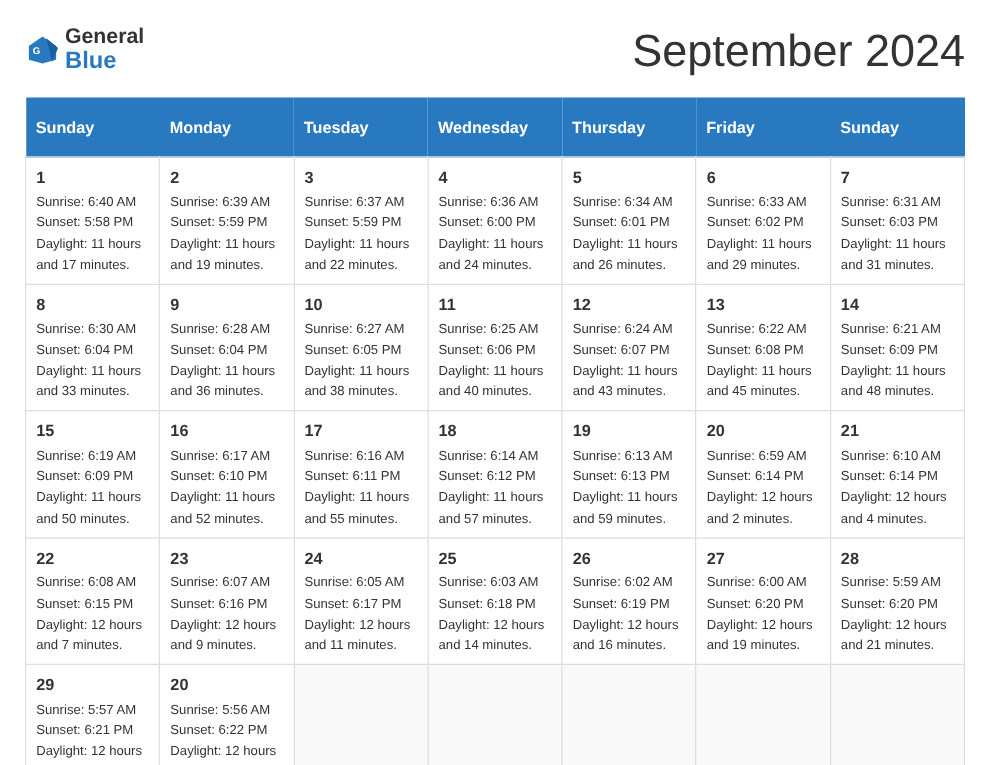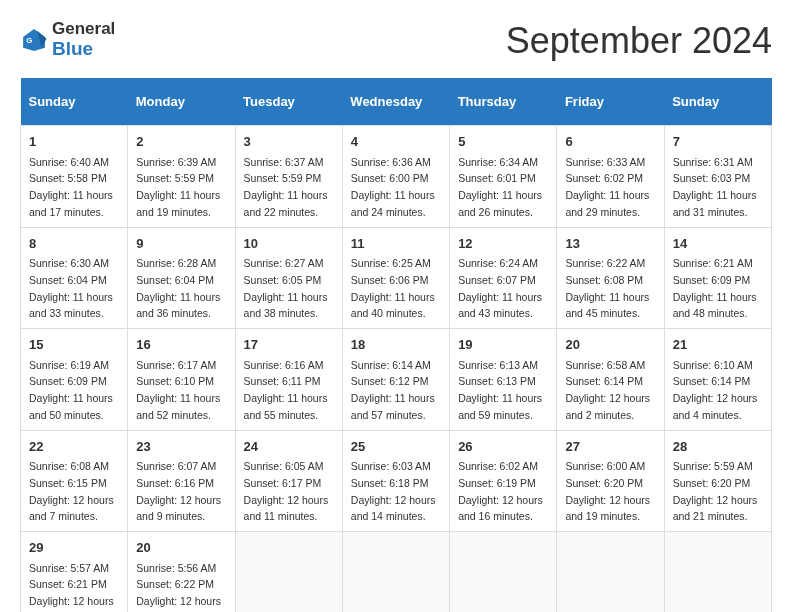--- a/index.html
+++ b/index.html
@@ -181,21 +181,21 @@
 <span class="day-info">Daylight: 11 hours and 55 minutes.</span></td>
         <td><span class="day-num">18</span>
 <span class="day-info">Sunrise: 6:14 AM</span><br>
 <span class="day-info">Sunset: 6:12 PM</span><br>
 <span class="day-info">Daylight: 11 hours and 57 minutes.</span></td>
         <td><span class="day-num">19</span>
 <span class="day-info">Sunrise: 6:13 AM</span><br>
 <span class="day-info">Sunset: 6:13 PM</span><br>
 <span class="day-info">Daylight: 11 hours and 59 minutes.</span></td>
         <td><span class="day-num">20</span>
-<span class="day-info">Sunrise: 6:58 AM</span><br>
+<span class="day-info">Sunrise: 6:59 AM</span><br>
 <span class="day-info">Sunset: 6:14 PM</span><br>
 <span class="day-info">Daylight: 12 hours and 2 minutes.</span></td>
         <td><span class="day-num">21</span>
 <span class="day-info">Sunrise: 6:10 AM</span><br>
 <span class="day-info">Sunset: 6:14 PM</span><br>
 <span class="day-info">Daylight: 12 hours and 4 minutes.</span></td>
       </tr>
       <tr>
         <td><span class="day-num">22</span>
 <span class="day-info">Sunrise: 6:08 AM</span><br>

